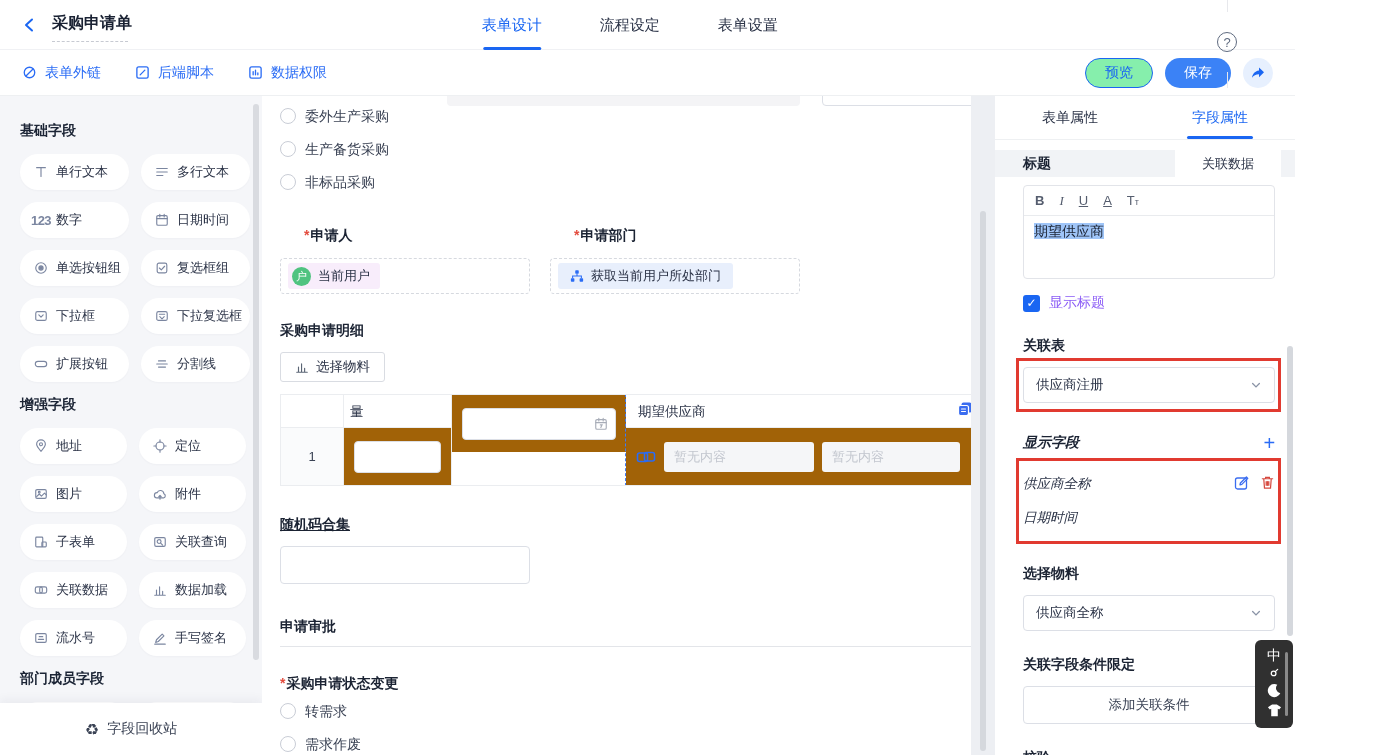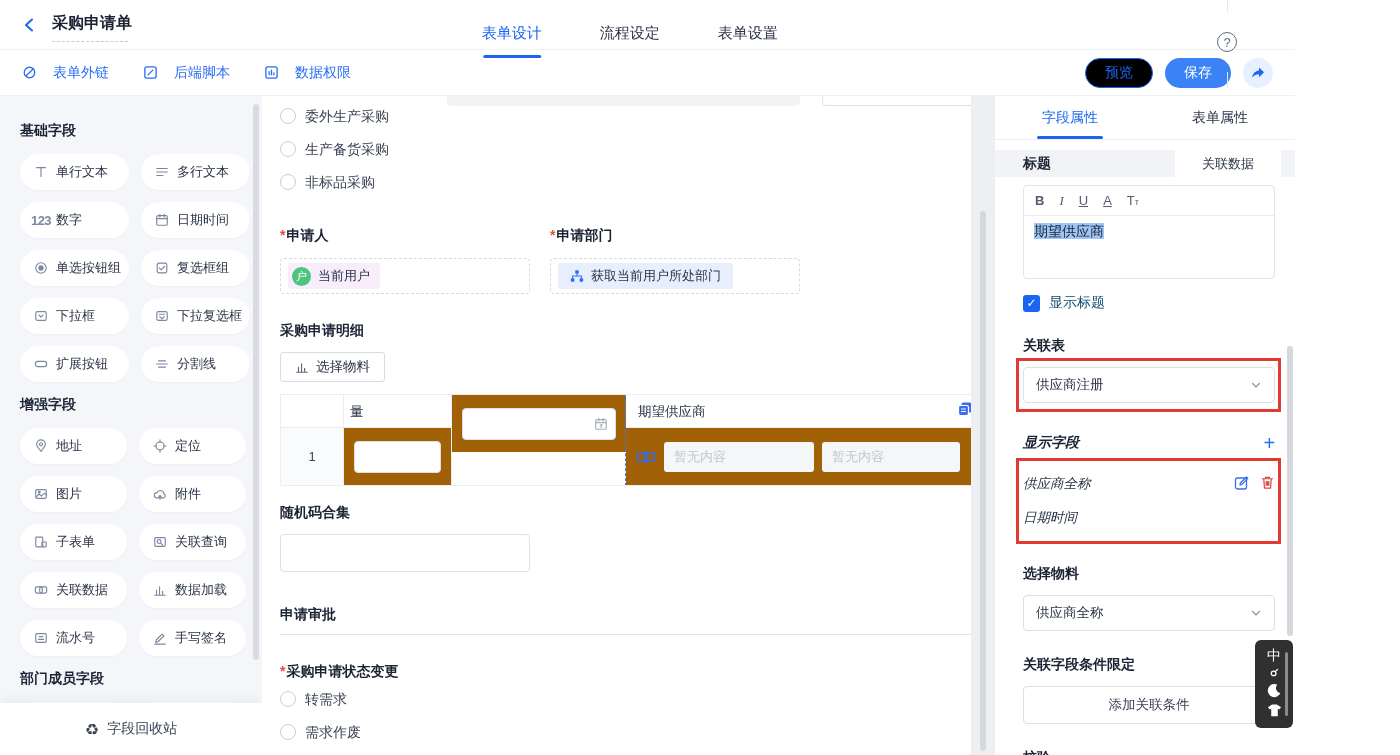--- a/index.html
+++ b/index.html
@@ -6,37 +6,37 @@
   html,body { width:1400px; height:755px; overflow:hidden; }
   body { font-family:"Liberation Sans","DejaVu Sans",sans-serif; font-size:13px; color:#2b3347; background:#fff; }
   .app { position:relative; width:1295px; height:755px; display:flex; flex-direction:column; overflow:hidden; }
 
   
   .hdr { height:50px; flex:0 0 50px; background:#fff; display:flex; align-items:center; padding:0 22px; position:relative; border-bottom:1px solid #f0f1f4; }
   .hdr-left { display:flex; align-items:center; gap:12px; }
   .back { width:18px; height:18px; cursor:pointer; display:flex; align-items:center; }
   .doc-title { font-size:16px; font-weight:bold; color:#1a2233; position:relative; padding-bottom:2px; }
   .doc-title::after { content:""; position:absolute; left:0; right:4px; bottom:-6px; border-bottom:1px dashed #c7cad2; }
-  .hdr-tabs { position:absolute; left:50%; top:8px; transform:translateX(-56%); height:50px; display:flex; gap:58px; }
+  .hdr-tabs { position:absolute; left:50%; top:0; transform:translateX(-56%); height:50px; display:flex; gap:58px; }
   .hdr-tab { height:50px; display:flex; align-items:center; font-size:15px; color:#2b3347; cursor:pointer; position:relative; }
   .hdr-tab.active { color:#1a66f2; }
   .hdr-tab.active::after { content:""; position:absolute; left:50%; transform:translateX(-50%); bottom:0; width:58px; height:3px; border-radius:2px; background:#1a66f2; }
   .hdr-right { margin-left:auto; display:flex; align-items:center; gap:19px;flex-direction:column; }
   .pill-green { height:30px; border-radius:15px; background:#55c98b; color:#fff; border:none; padding:0 18px; font-size:14px; cursor:pointer; }
   .vdiv { width:1px; height:16px; background:#e7e8ec; }
   .hico { width:22px; height:22px; display:flex; align-items:center; justify-content:center; cursor:pointer; color:#5f6b80; }
   .help-circle { width:20px; height:20px; border:1.5px solid #5f6b80; border-radius:50%; font-size:13px; display:flex; align-items:center; justify-content:center; }
   .avatar { width:30px; height:30px; border-radius:50%; background:#74d79e; color:#fff; display:flex; align-items:center; justify-content:center; font-size:14px; cursor:pointer; }
 
   
   .tbar { height:46px; flex:0 0 46px; background:#fff; border-bottom:1px solid #eef0f2; display:flex; align-items:center; padding:0 22px; }
   .tbar-links { display:flex; gap:34px; }
-  .tlink { display:flex; align-items:center; gap:16px; color:#2a6cf5; font-size:14px; cursor:pointer; }
+  .tlink { display:flex; align-items:center; gap:8px; color:#2a6cf5; font-size:14px; cursor:pointer; }
   .tbar-right { margin-left:auto; display:flex; align-items:center; gap:12px; }
-  .btn-outline { height:30px; padding:0 19px; border-radius:15px; border:1px solid #1a66f2; color:#1a66f2; background:#000000; font-size:14px; cursor:pointer; }
+  .btn-outline { height:30px; padding:0 19px; border-radius:15px; border:1px solid #1a66f2; color:#1a66f2; background:#86efac; font-size:14px; cursor:pointer; }
   .btn-primary { height:30px; padding:0 19px; border-radius:15px; border:none; color:#fff; background:#3b82f6; font-size:14px; cursor:pointer; }
   .share-circle { width:30px; height:30px; border-radius:50%; background:#e7f0fe; display:flex; align-items:center; justify-content:center; cursor:pointer; }
 
   
   .bod { flex:1; display:flex; min-height:0; }
 
   
   .sb { flex:0 0 262px; background:#f5f6f9; position:relative; padding:16px 16px 0 20px; overflow:hidden; }
   .sb-title { font-size:14px; font-weight:bold; color:#1c2536; margin:10px 0 14px; }
   .sb-grid { display:grid; grid-template-columns:1fr 1fr; gap:12px 12px; margin-bottom:14px; }
@@ -97,21 +97,21 @@
   .ed-bar { height:30px; display:flex; align-items:center; gap:15px; padding:0 11px; border-bottom:1px solid #e9ebee; color:#555d6e; font-size:13px; }
   .ed-bar span { cursor:pointer; }
   .ed-b { font-weight:bold; }
   .ed-i { font-style:italic; font-family:"Liberation Serif",serif; }
   .ed-u, .ed-a { text-decoration:underline; }
   .ed-t small { font-size:9px; }
   .ed-body { height:62px; padding:7px 10px; font-size:14px; }
   .sel-text { background:#9fc5f8; color:#1b2333; }
   .chk-row { display:flex; align-items:center; gap:9px; margin-top:15px; }
   .cbx-on { width:17px; height:17px; border-radius:3px; background:#1a66f2; color:#fff; font-size:12px; display:flex; align-items:center; justify-content:center; cursor:pointer; }
-  .chk-lbl { font-size:14px; color:#0c4a6e; }
+  .chk-lbl { font-size:14px; color:#8b5cf6; }
   .pn-sec { margin-top:25px; }
   .select { margin-top:12px; height:36px; border:1px solid #dcdfe6; border-radius:4px; display:flex; align-items:center; justify-content:space-between; padding:0 12px; cursor:pointer; background:#fff; }
   .select span { font-size:13.5px; color:#2b3347; }
   .annot { position:relative; }
   .annot::after { content:""; position:absolute; left:-7px; right:-6px; top:-9px; bottom:-9px; border:3px solid #e13a30; pointer-events:none; z-index:5; }
   .df-head { display:flex; align-items:center; justify-content:space-between; }
   .plus { color:#2a6cf5; font-size:20px; font-weight:normal; cursor:pointer; line-height:1; }
   .df-item { height:34px; display:flex; align-items:center; justify-content:space-between; font-size:13.5px; color:#2b3347; }
   .df-icons { display:flex; gap:10px; align-items:center; }
   .cond-btn { margin-top:12px; width:100%; height:38px; border:1px solid #dcdfe6; border-radius:4px; background:#fff; font-size:13.5px; color:#3a4254; cursor:pointer; }
@@ -431,21 +431,21 @@
             <span class="radio"></span>
             <span class="radio-lbl">生产备货采购</span>
           </div>
           <div class="radio-row">
             <span class="radio"></span>
             <span class="radio-lbl">非标品采购</span>
           </div>
         </div>
 
         <div style="display:flex; gap:20px;">
-          <div style="width:250px;">
+          <div style="width:250px;margin-left:24px;">
             <div class="fld-label req">申请人</div>
           </div>
           <div>
             <div class="fld-label req">申请部门</div>
           </div>
         </div>
         <div class="fld-row">
           <div class="dash-field">
             <span class="chip-pink">
               <span class="user-dot">户</span>
@@ -524,21 +524,21 @@
             </div>
           </div>
           <div class="col c-sup2">
             <div class="th">期望供应</div>
             <div class="td">
                 <span class="cell-input" style="width:130px;"></span>
               </div>
           </div>
         </div>
 
-        <div class="fld-label" style="margin-top:18px;">随机码合集</div>
+        <div class="fld-label" style="margin-top:30px;text-decoration:underline;">随机码合集</div>
         <div class="basic-input"></div>
 
         <div class="sec-title" style="margin-top:34px;">申请审批</div>
         <div class="divider-line"></div>
 
         <div class="fld-label req" style="margin-top:28px;">采购申请状态变更</div>
         <div style="margin-top:10px;">
           <div class="radio-row">
             <span class="radio"></span>
             <span class="radio-lbl">转需求</span>
@@ -547,22 +547,22 @@
             <span class="radio"></span>
             <span class="radio-lbl">需求作废</span>
           </div>
         </div>
       </div>
       <div class="cv-scroll"></div>
     </div>
 
     <div class="pn">
       <div class="pn-tabs">
+        <div class="pn-tab">表单属性</div>
         <div class="pn-tab active">字段属性</div>
-        <div class="pn-tab">表单属性</div>
       </div>
       <div class="pn-c">
         <div class="title-row">
           <span class="pn-label">标题</span>
           <span class="type-tag">关联数据</span>
         </div>
 
         <div class="editor">
           <div class="ed-bar">
             <span class="ed-b">B</span>

